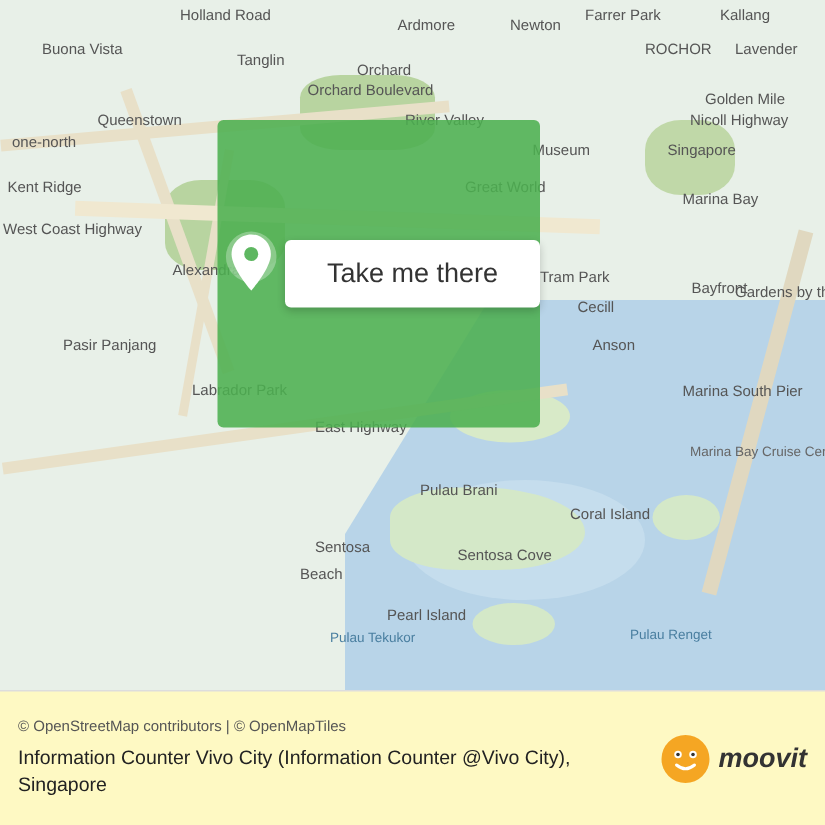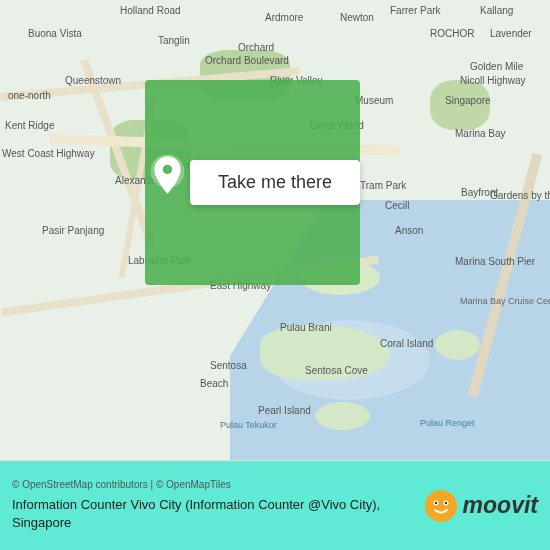--- a/index.html
+++ b/index.html
@@ -235,21 +235,21 @@
       font-weight: 500;
       cursor: pointer;
       white-space: nowrap;
       box-shadow: 0 2px 6px rgba(0,0,0,0.2);
     }
 
     
     #info-bar {
       width: 550px;
       height: 90px;
-      background: #5eead4;
+      background: #fef9c3;
       border-top: 1px solid #ddd;
       display: flex;
       align-items: center;
       padding: 0 12px;
       position: relative;
     }
 
     .info-text-section {
       flex: 1;
       padding-right: 10px;
@@ -274,21 +274,21 @@
       flex-shrink: 0;
     }
 
     .moovit-icon {
       width: 36px;
       height: 36px;
       margin-right: 4px;
     }
 
     .moovit-text {
-      font-size: 23px;
+      font-size: 18px;
       font-weight: bold;
       color: #333;
       font-style: italic;
     }
   </style>
 </head>
 <body>
 
 <div id="map-container">
 

